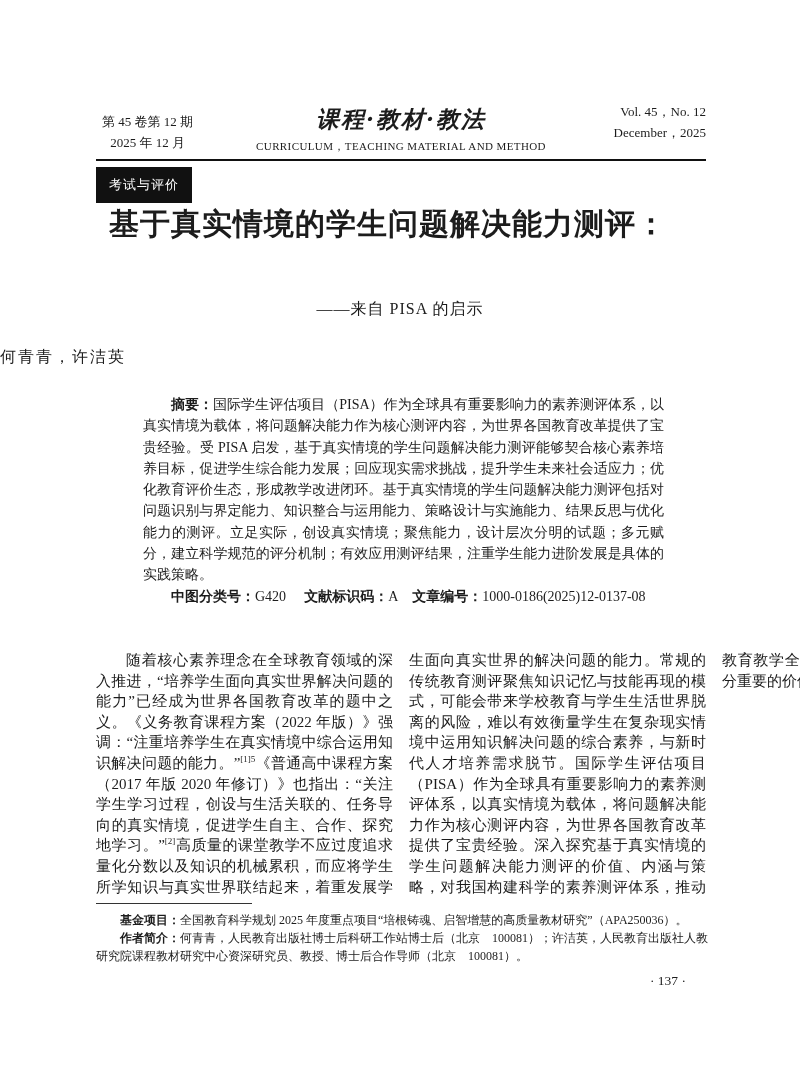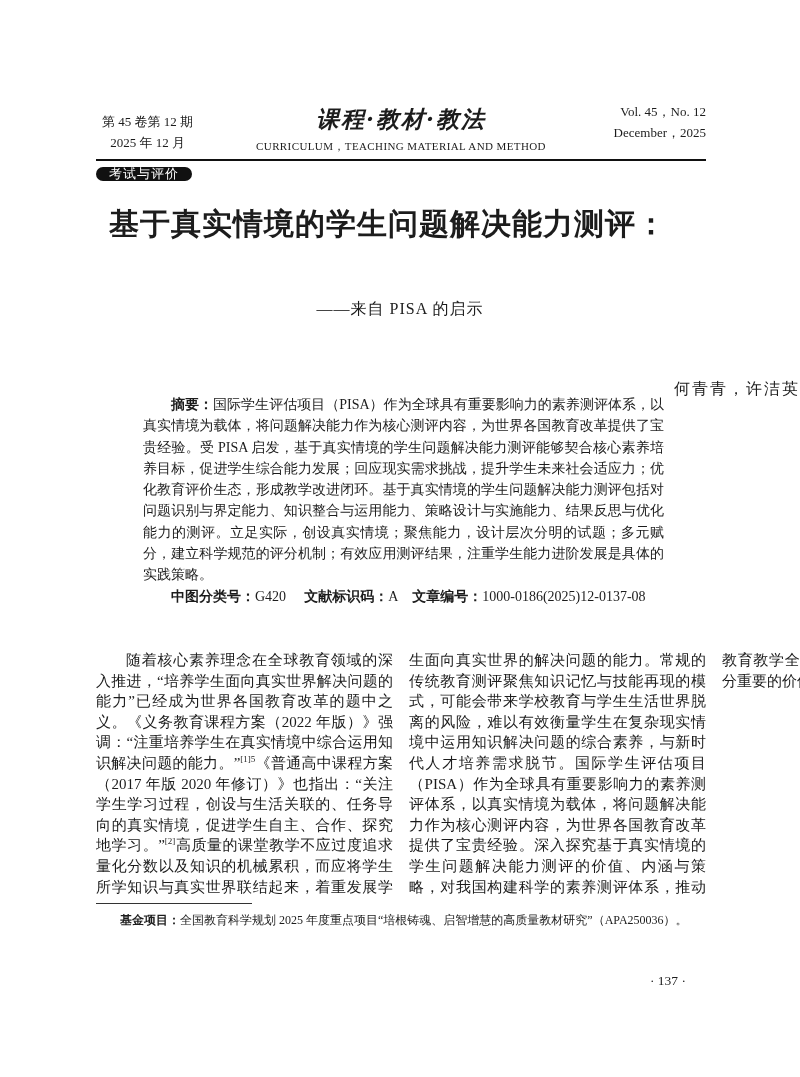--- a/index.html
+++ b/index.html
@@ -15,34 +15,34 @@
   
   .hdr-left{position:absolute;left:102px;top:111px;font-size:13px;line-height:21px;text-align:center;}
   .hdr-center{position:absolute;left:96px;top:104px;width:610px;text-align:center;}
   .journal-cn{font-size:23px;font-weight:bold;font-style:italic;letter-spacing:2px;font-family:"DejaVu Serif","Liberation Serif",serif;}
   .journal-en{font-size:11px;letter-spacing:0.4px;margin-top:4px;}
   .hdr-right{position:absolute;right:94px;top:101px;font-size:13px;line-height:21px;text-align:right;}
   .hdr-rule{position:absolute;left:96px;top:159px;width:610px;height:2px;background:#111;}
   .badge{
     position:absolute;left:96px;top:167px;
     background:#111;color:#fff;
-    font-size:13px;line-height:18px;height:14px;
+    font-size:13px;line-height:18px;height:36px;
     padding:0 13px;letter-spacing:1px;
     font-family:"Liberation Sans","DejaVu Sans",sans-serif;
-    display:flex;align-items:center;border-radius:8px;
+    display:flex;align-items:center;
   }
   
   .title1{position:absolute;left:0;top:204px;width:776px;text-align:center;
     font-size:30px;font-weight:bold;letter-spacing:1px;
     font-family:"Liberation Sans","DejaVu Sans",sans-serif;}
   .title2{position:absolute;left:0;top:250px;width:800px;text-align:center;
     font-size:30px;font-weight:bold;letter-spacing:3px;
     font-family:"Liberation Sans","DejaVu Sans",sans-serif;}
   .subtitle{position:absolute;left:0;top:299px;width:800px;text-align:center;font-size:16px;letter-spacing:1px;}
-  .authors{position:absolute;left:0;top:347px;width:800px;text-align:right;font-size:16px;letter-spacing:2px;margin-top:32px;}
+  .authors{position:absolute;left:0;top:347px;width:800px;text-align:left;font-size:16px;letter-spacing:2px;}
   
   .abs-wrap{position:absolute;left:143px;top:394px;width:521px;font-size:14px;line-height:21.3px;text-align:justify;}
   .abs-wrap p{margin:0;text-indent:2em;}
   .lbl{font-weight:bold;font-family:"Liberation Sans","DejaVu Sans",sans-serif;}
   .clc-gap1{margin-left:18px;}
   .clc-gap2{margin-left:14px;}
   
   .body-cols{
     position:absolute;left:96px;top:650px;width:610px;height:250px;
     column-count:2;column-gap:16px;
@@ -90,17 +90,18 @@
     <p><span class="lbl">中图分类号：</span><span>G420</span><span class="lbl clc-gap1">文献标识码：</span><span>A</span><span class="lbl clc-gap2">文章编号：</span><span>1000-0186(2025)12-0137-08</span></p>
   </div>
 
   <div class="body-cols">
     <p><span>随着核心素养理念在全球教育领域的深入推进，“培养学生面向真实世界解决问题的能力”已经成为世界各国教育改革的题中之义。《义务教育课程方案（2022 年版）》强调：“注重培养学生在真实情境中综合运用知识解决问题的能力。”</span><sup>[1]5</sup><span>《普通高中课程方案（2017 年版 2020 年修订）》也指出：“关注学生学习过程，创设与生活关联的、任务导向的真实情境，促进学生自主、合作、探究地学习。”</span><sup>[2]</sup><span>高质量的课堂教学不应过度追求量化分数以及知识的机械累积，而应将学生所学知识与真实世界联结起来，着重发展学生面向真实世界的解决问题的能力。常规的传统教育测评聚焦知识记忆与技能再现的模式，可能会带来学校教育与学生生活世界脱离的风险，难以有效衡量学生在复杂现实情境中运用知识解决问题的综合素养，与新时代人才培养需求脱节。国际学生评估项目（PISA）作为全球具有重要影响力的素养测评体系，以真实情境为载体，将问题解决能力作为核心测评内容，为世界各国教育改革提供了宝贵经验。深入探究基于真实情境的学生问题解决能力测评的价值、内涵与策略，对我国构建科学的素养测评体系，推动教育教学全面落实新课程标准要求，具有十分重要的价值。</span></p>
   </div>
 
   <div class="fn-rule"></div>
   <div class="fn-wrap">
     <p><span class="lbl">基金项目：</span><span>全国教育科学规划 2025 年度重点项目“培根铸魂、启智增慧的高质量教材研究”（APA250036）。</span></p>
+    <p><span class="lbl">作者简介：</span><span>何青青，人民教育出版社博士后科研工作站博士后（北京　100081）；许洁英，人民教育出版社人教研究院课程教材研究中心资深研究员、教授、博士后合作导师（北京　100081）。</span></p>
   </div>
 
   <div class="pageno">· 137 ·</div>
 
 </div>
 
 </body></html>

